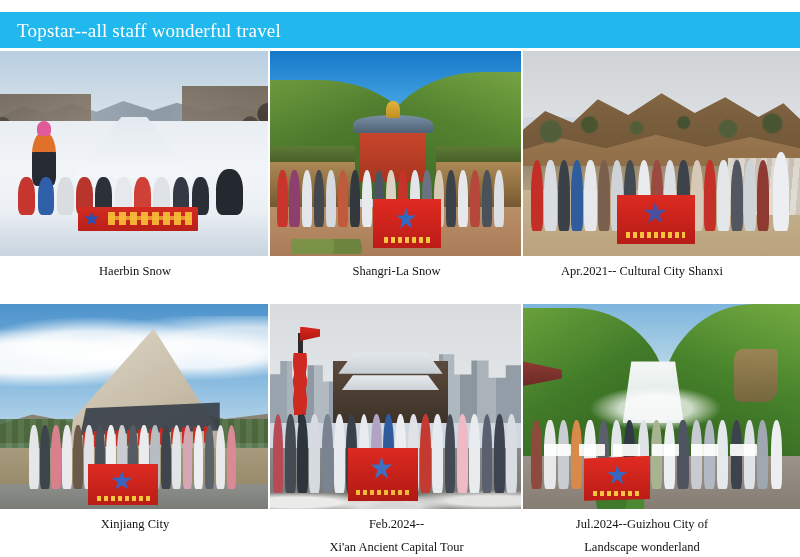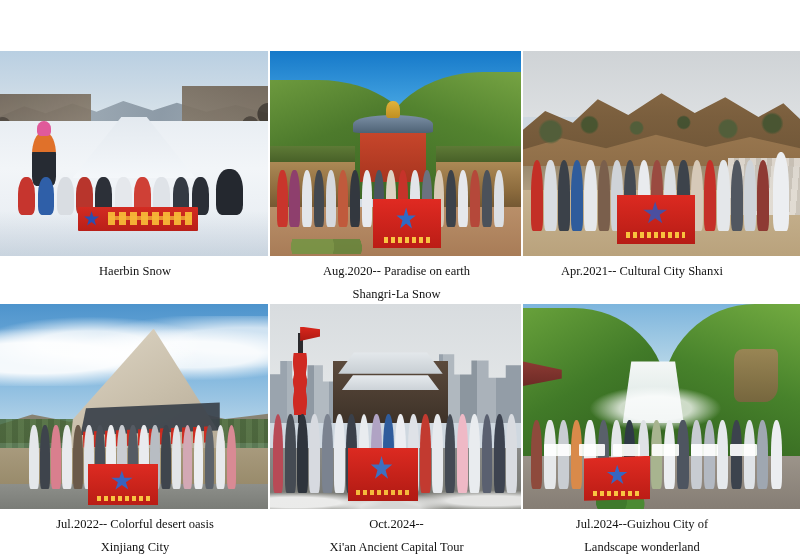--- a/index.html
+++ b/index.html
@@ -548,20 +548,23 @@
   .p6-flag::after{
     content:""; position:absolute; left:14%; bottom:10%; width:72%; height:11%;
     background: repeating-linear-gradient(90deg, rgba(255,214,70,.9) 0 4px, transparent 4px 7px);
   }
 </style>
 </head>
 <body>
 
 <div class="page">
 
+  <div class="header-bar">
+    <div class="header-title">Topstar--all staff wonderful travel</div>
+  </div>
 
   <div class="gallery">
 
     <div class="grid-row row-1">
 
       <div class="cell c1">
         <div class="photo">
           <div class="photo-inner">
             <div class="p1-sky"></div>
             <div class="p1-mtn"></div>
@@ -621,21 +624,20 @@
               <i style="left:71%; background:#3c424a;"></i>
               <i style="left:76%; background:#e6e8ec;"></i>
               <i style="left:81%; background:#b5483a;"></i>
               <i style="left:86%; background:#4b515a;"></i>
               <i style="left:91%; background:#dcdfe4;"></i>
             </div>
             <div class="p2-flag"></div>
           </div>
         </div>
         <div class="caption">
-          <span class="line">Aug.2020-- Paradise on earth</span>
           <span class="line">Shangri-La Snow</span>
         </div>
       </div>
 
       <div class="cell c3">
         <div class="photo">
           <div class="photo-inner">
             <div class="p3-sky"></div>
             <div class="p3-cliff"></div>
             <div class="p3-cliff2"></div>
@@ -706,21 +708,20 @@
               <i style="left:71%; background:#d3a8b4;"></i>
               <i style="left:76%; background:#eceef1;"></i>
               <i style="left:81%; background:#5c626a;"></i>
               <i style="left:86%; background:#e7e9ec;"></i>
               <i style="left:91%; background:#d98a94;"></i>
             </div>
             <div class="p4-flag"></div>
           </div>
         </div>
         <div class="caption">
-          <span class="line">Jul.2022-- Colorful desert oasis</span>
           <span class="line">Xinjiang City</span>
         </div>
       </div>
 
       <div class="cell c2">
         <div class="photo">
           <div class="photo-inner">
             <div class="p5-sky"></div>
             <div class="p5-city-l"></div>
             <div class="p5-city-r"></div>
@@ -751,21 +752,21 @@
               <i style="left:75%; background:#efb9c6;"></i>
               <i style="left:80%; background:#e9ecef;"></i>
               <i style="left:85%; background:#5a6070;"></i>
               <i style="left:90%; background:#3d4350;"></i>
               <i style="left:95%; background:#d9dce1;"></i>
             </div>
             <div class="p5-flag"></div>
           </div>
         </div>
         <div class="caption">
-          <span class="line">Oct.2024--</span>
+          <span class="line">Feb.2024--</span>
           <span class="line">Xi'an Ancient Capital Tour</span>
         </div>
       </div>
 
       <div class="cell c3">
         <div class="photo">
           <div class="photo-inner">
             <div class="p6-sky"></div>
             <div class="p6-forest-l"></div>
             <div class="p6-forest-r"></div>

